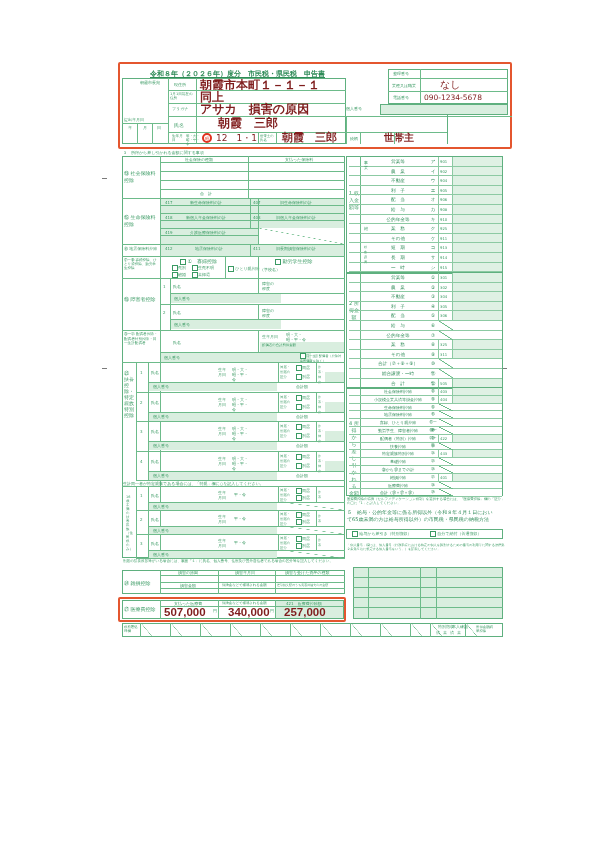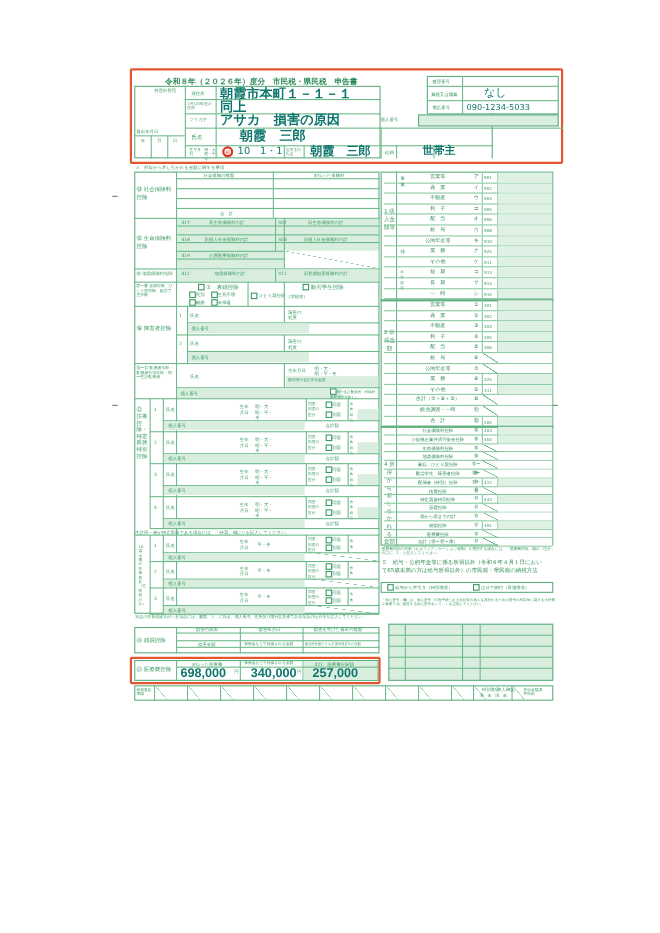--- a/index.html
+++ b/index.html
@@ -4,24 +4,24 @@
 <style>
   * { box-sizing: border-box; margin: 0; padding: 0; }
   html, body { width: 600px; height: 848px; background: #ffffff; overflow: hidden; }
   body { font-family: "DejaVu Sans", sans-serif; color: #2e8b57; position: relative; }
   .page { position: absolute; left: 0; top: 0; width: 600px; height: 848px; }
   .abs { position: absolute; }
   .box { position: absolute; border: 1px solid #5fb07f; }
   .fill { background: #d9eedf; }
   .tiny { font-size: 4px; line-height: 5px; color: #3a9a63; white-space: nowrap; }
   .sm { font-size: 5px; line-height: 6px; color: #3a9a63; white-space: nowrap; }
-  .md { font-size: 6.5px; line-height: 8px; color: #2e8b57; white-space: nowrap; }
+  .md { font-size: 6.5px; line-height: 8px; color: #2e8b57; white-space: nowrap; text-decoration: underline; }
   .hl { position: absolute; height: 0; border-top: 1px solid #6dbb8a; }
   .vl { position: absolute; width: 0; border-left: 1px solid #6dbb8a; }
-  .red { color: #0f766e; font-weight: bold; }
+  .red { color: #7f1d1d; font-weight: bold; }
   .outline-red { position: absolute; border: 2px solid #e4562f; border-radius: 2px; }
   .cb { display: inline-block; width: 6px; height: 6px; border: 1px solid #3a9a63; background: #fff; vertical-align: middle; }
   .row-right { position: absolute; left: 349px; width: 153px; height: 9.6px; border-bottom: 1px solid #8ccaa3; }
   .row-right .lbl { position: absolute; left: 20px; width: 58px; text-align: center; font-size: 4.6px; line-height: 9px; color: #2e8b57; }
   .row-right .mk { position: absolute; left: 80px; width: 8px; text-align: center; font-size: 4.6px; line-height: 9px; }
   .row-right .cd { position: absolute; left: 89px; width: 15px; font-size: 3.8px; line-height: 9px; color: #3a9a63; padding-left: 1px; border-left: 1px solid #8ccaa3; border-right: 1px solid #8ccaa3; }
   .row-right .val { position: absolute; left: 104px; right: 0; top: 0; bottom: 0; background: #dff1e4; }
   .row-right .val.blank { background: #ffffff; }
   .slash { position: absolute; left: 90px; top: 0; width: 14px; height: 9px; background: linear-gradient(to top right, transparent 46%, #6dbb8a 48%, #6dbb8a 52%, transparent 54%); }
   .margin-mark { position: absolute; width: 5px; height: 0; border-top: 1px solid #7a7a7a; }
@@ -60,21 +60,21 @@
   <div class="abs tiny" style="left:172px;top:106px;">フリガナ</div>
   <div class="abs red" style="left:200px;top:102px;font-size:12px;line-height:14px;">アサカ　損害の原因</div>
   <div class="hl" style="left:168px;top:116px;width:344px;"></div>
   <div class="abs sm" style="left:174px;top:122px;">氏名</div>
   <div class="abs red" style="left:218px;top:116px;font-size:12px;line-height:14px;">朝霞　三郎</div>
   <div class="hl" style="left:168px;top:132px;width:280px;"></div>
   <div class="abs tiny" style="left:172px;top:134px;width:12px;white-space:normal;font-size:3.6px;line-height:4px;">生年月日</div>
   <div class="abs tiny" style="left:186px;top:134px;width:14px;white-space:normal;font-size:3.4px;line-height:4px;">明・大・昭・平・令</div>
   <div class="abs" style="left:202px;top:133px;width:10px;height:10px;border:2px solid #e0321e;border-radius:50%;"></div>
   <div class="abs tiny" style="left:205px;top:136px;color:#e0321e;">昭</div>
-  <div class="abs red" style="left:216px;top:132px;font-size:9px;line-height:12px;font-weight:normal;">10　1・1</div>
+  <div class="abs red" style="left:216px;top:132px;font-size:9px;line-height:12px;font-weight:normal;">12　1・1</div>
   <div class="vl" style="left:258px;top:132px;height:12px;"></div>
   <div class="abs tiny" style="left:260px;top:134px;width:14px;white-space:normal;font-size:3.4px;line-height:4px;">世帯主の氏名</div>
   <div class="vl" style="left:276px;top:132px;height:12px;"></div>
   <div class="abs red" style="left:282px;top:131px;font-size:11px;line-height:13px;">朝霞　三郎</div>
   <div class="vl" style="left:346px;top:116px;height:28px;"></div>
   <div class="abs tiny" style="left:350px;top:136px;">続柄</div>
   <div class="vl" style="left:360px;top:132px;height:12px;"></div>
   <div class="abs red" style="left:384px;top:131px;font-size:10px;line-height:13px;">世帯主</div>
   <div class="vl" style="left:394px;top:132px;height:12px;"></div>
 
@@ -83,21 +83,21 @@
   <div class="abs fill" style="left:380px;top:104px;width:128px;height:11px;border:1px solid #5fb07f;"></div>
 
   <div class="box" style="left:388px;top:69px;width:120px;height:35px;"></div>
   <div class="vl" style="left:420px;top:69px;height:35px;"></div>
   <div class="hl" style="left:388px;top:78px;width:120px;"></div>
   <div class="hl" style="left:388px;top:91px;width:120px;"></div>
   <div class="abs tiny" style="left:393px;top:71px;">整理番号</div>
   <div class="abs tiny" style="left:392px;top:83px;">業種又は職業</div>
   <div class="abs red" style="left:440px;top:79px;font-size:10px;line-height:12px;font-weight:normal;">なし</div>
   <div class="abs tiny" style="left:393px;top:95px;">電話番号</div>
-  <div class="abs red" style="left:424px;top:93px;font-size:7.5px;line-height:10px;font-weight:normal;">090-1234-5033</div>
+  <div class="abs red" style="left:424px;top:93px;font-size:7.5px;line-height:10px;font-weight:normal;">090-1234-5678</div>
 
   <div class="abs tiny" style="left:123px;top:150px;">３　所得から差し引かれる金額に関する事項</div>
   <div class="box" style="left:122px;top:156px;width:223px;height:402px;"></div>
   <div class="vl" style="left:160px;top:156px;height:402px;"></div>
 
   <div class="abs sm" style="left:124px;top:170px;width:34px;white-space:normal;line-height:7px;">⑬ 社会保険料控除</div>
   <div class="abs tiny" style="left:185px;top:157px;">社会保険の種類</div>
   <div class="abs tiny" style="left:285px;top:157px;">支払った保険料</div>
   <div class="vl" style="left:248px;top:156px;height:42px;"></div>
   <div class="hl" style="left:160px;top:162px;width:185px;"></div>
@@ -347,21 +347,21 @@
   <div class="box" style="left:122px;top:600px;width:222px;height:19px;"></div>
   <div class="vl" style="left:160px;top:600px;height:19px;"></div>
   <div class="vl" style="left:218px;top:600px;height:19px;"></div>
   <div class="vl" style="left:275px;top:600px;height:19px;"></div>
   <div class="abs fill" style="left:276px;top:601px;width:67px;height:17px;"></div>
   <div class="hl" style="left:160px;top:606px;width:184px;"></div>
   <div class="abs sm" style="left:124px;top:606px;">㉗ 医療費控除</div>
   <div class="abs tiny" style="left:174px;top:601px;">支払った医療費</div>
   <div class="abs tiny" style="left:222px;top:601px;font-size:3.4px;">保険金などで補填される金額</div>
   <div class="abs tiny" style="left:286px;top:601px;">421　医療費控除額</div>
-  <div class="abs red" style="left:164px;top:606px;font-size:11.5px;line-height:13px;font-family:'Liberation Sans',sans-serif;">698,000</div>
+  <div class="abs red" style="left:164px;top:606px;font-size:11.5px;line-height:13px;font-family:'Liberation Sans',sans-serif;">507,000</div>
   <div class="abs red" style="left:228px;top:606px;font-size:11.5px;line-height:13px;font-family:'Liberation Sans',sans-serif;">340,000</div>
   <div class="abs red" style="left:284px;top:606px;font-size:11.5px;line-height:13px;font-family:'Liberation Sans',sans-serif;">257,000</div>
   <div class="abs tiny" style="left:213px;top:608px;">円</div>
   <div class="abs tiny" style="left:270px;top:608px;">円</div>
 
   <div class="box" style="left:346px;top:156px;width:157px;height:340px;"></div>
   <div class="vl" style="left:360px;top:156px;height:340px;"></div>
 
   <div class="abs sm" style="left:349px;top:190px;width:10px;white-space:normal;line-height:7px;text-align:center;">1 収入金額等</div>
   <div id="income-rows">

